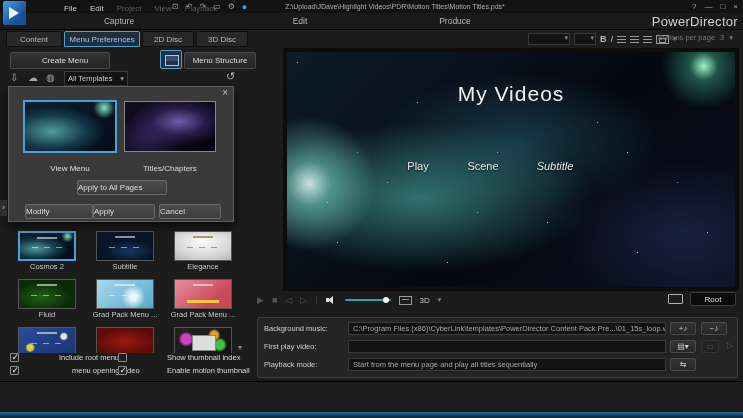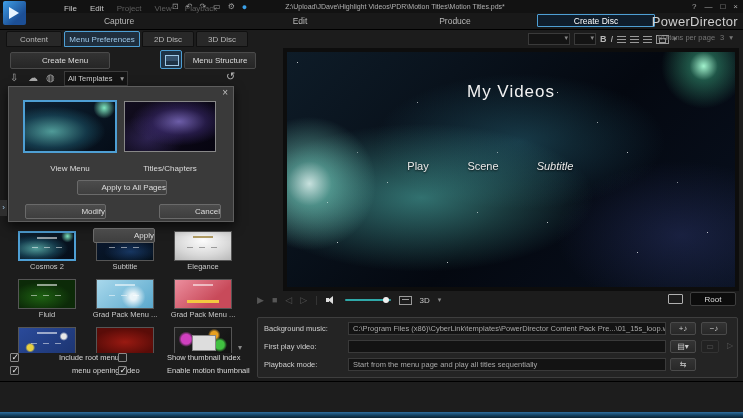--- a/index.html
+++ b/index.html
@@ -94,25 +94,25 @@
 .cb.on::after { content:"✓"; position:absolute; left:0.5px; top:-2px; font-size:9px; color:#e8e8e8; }
 
 
 #popup { position:absolute; left:8px; top:86px; width:226px; height:136px; background:#3a3a3a;
   border:1px solid #5e5e5e; box-shadow:0 4px 10px rgba(0,0,0,.7); z-index:10; }
 #popup-close { position:absolute; right:5px; top:0px; font-size:10px; color:#c0c0c0; }
 #pth1 { position:absolute; left:14px; top:13px; width:94px; height:53px; border:2px solid #4e9fd4; }
 #pth2 { position:absolute; left:115px; top:14px; width:92px; height:51px; border:1px solid #888; }
 .plbl { position:absolute; top:77px; font-size:8px; color:#ddd; text-align:center; }
 #plbl1 { left:14px; width:94px; } #plbl2 { left:115px; width:92px; }
-.pbtn { position:absolute; height:15px; line-height:14px; text-align:right; font-size:8px; color:#ddd;
+.pbtn { position:absolute; height:15px; line-height:14px; text-align:left; font-size:8px; color:#ddd;
   background:linear-gradient(180deg,#4c4c4c,#3e3e3e); border:1px solid #6a6a6a; border-radius:2px; }
 #btn-applyall { left:68px; top:93px; width:90px; }
-#btn-modify { left:16px; top:117px; width:81px; }
-#btn-apply { left:84px; top:117px; width:62px;margin-top:24px; }
+#btn-modify { left:16px; top:117px; width:68px; }
+#btn-apply { left:84px; top:117px; width:62px; }
 #btn-cancel { left:150px; top:117px; width:62px; }
 
 #collapse { position:absolute; left:0; top:200px; width:7px; height:16px; background:#2e2e2e; color:#9fc8e8;
   font-size:8px; line-height:16px; text-align:center; z-index:11; }
 #scrolldn { position:absolute; left:238px; top:343px; font-size:8px; color:#8a8a8a; }
 
 
 #texttools { position:absolute; left:528px; top:31px; width:215px; height:16px; display:flex; gap:4px; align-items:center; }
 .tsel { position:relative; height:12px; background:#141414; border:1px solid #3a3a3a; }
 .tsel .arr { position:absolute; right:1px; top:0px; font-size:7px; color:#888; }
@@ -131,21 +131,21 @@
    radial-gradient(circle at 5% 56%, rgba(230,255,250,.85) 0, rgba(130,230,210,.5) 5%, transparent 15%),
    radial-gradient(ellipse 55% 45% at 30% 62%, rgba(85,195,185,.55), transparent 70%),
    radial-gradient(ellipse 45% 40% at 52% 38%, rgba(45,115,135,.45), transparent 72%),
    radial-gradient(ellipse 40% 45% at 88% 78%, rgba(65,75,150,.3), transparent 70%),
    linear-gradient(135deg,#0e1c28,#040810 55%,#091120); }
 #stars { position:absolute; left:10px; top:10px; width:1px; height:1px; background:#fff; border-radius:50%;
   box-shadow: 40px 180px 0 #fff, 90px 120px 0 rgba(255,255,255,.8), 150px 200px 0 #fff, 200px 90px 0 rgba(255,255,255,.7),
   250px 160px 0 #fff, 300px 60px 0 rgba(255,255,255,.8), 340px 190px 0 #fff, 380px 120px 0 rgba(255,255,255,.7),
   120px 40px 0 rgba(255,255,255,.8), 260px 30px 0 #fff, 60px 90px 0 rgba(255,255,255,.6), 330px 90px 0 #fff,
   180px 150px 0 rgba(255,255,255,.8), 410px 170px 0 #fff, 30px 140px 0 rgba(255,255,255,.7); }
-#pv-title { position:absolute; left:0; top:30px; width:100%; text-align:center; font-size:17px; font-weight:300;
+#pv-title { position:absolute; left:0; top:30px; width:100%; text-align:center; font-size:21px; font-weight:300;
   color:#f2f2f2; letter-spacing:1px; }
 .pv-item { position:absolute; top:108px; transform:translateX(-50%); font-size:11px; color:#eaeaea; text-shadow:0 1px 2px rgba(0,0,0,.8); }
 #pvi-0 { left:131px; } #pvi-1 { left:196px; } #pvi-2 { left:268px;font-style:italic; }
 
 
 #player { position:absolute; left:257px; top:291px; width:300px; height:18px; display:flex; gap:8px; align-items:center; }
 .pc { font-size:9px; color:#565656; }
 .sep { color:#3e3e3e; font-size:9px; }
 .spk { position:relative; width:11px; height:10px; }
 .spk::before { content:""; position:absolute; left:0; top:3px; width:3px; height:4px; background:#ddd; }
@@ -219,21 +219,20 @@
       <span>□</span>
       <span>×</span>
     </div>
   </div>
   <div id="pdlogo"></div>
 
   <div id="modetabs">
     <span class="modetab" id="tab-capture">Capture</span>
     <span class="modetab" id="tab-edit">Edit</span>
     <span class="modetab" id="tab-produce">Produce</span>
-    <span id="tab-createdisc">Create Disc</span>
     <span id="brand">PowerDirector</span>
   </div>
 
   <span class="ptab" id="ptab-content">Content</span>
   <span class="ptab" id="ptab-menupref">Menu Preferences</span>
   <span class="ptab" id="ptab-2d">2D Disc</span>
   <span class="ptab" id="ptab-3d">3D Disc</span>
 
   <div class="lbtn" id="btn-createmenu">
     

